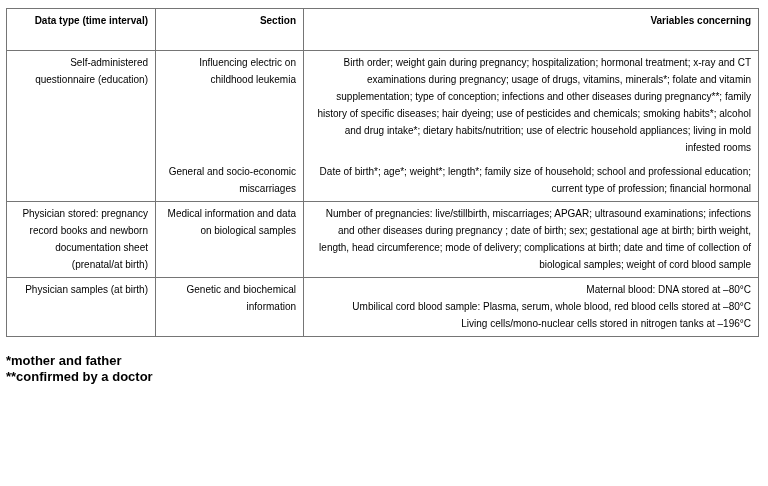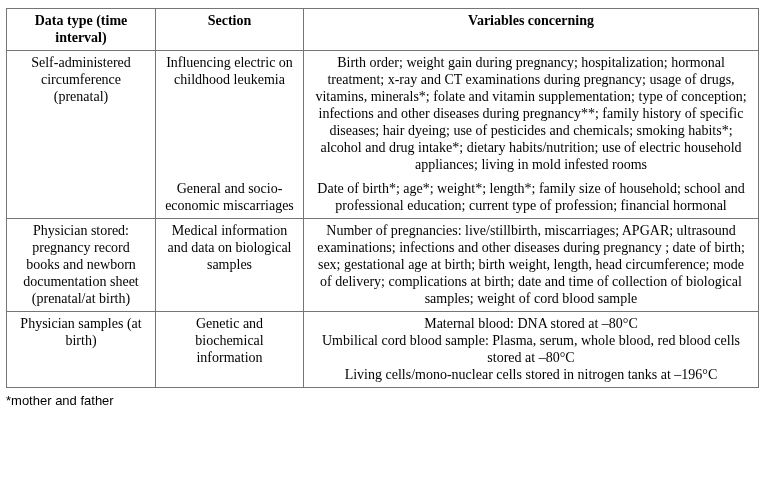--- a/index.html
+++ b/index.html
@@ -19,40 +19,40 @@
     border-collapse: collapse;
     table-layout: fixed;
     width: 752px;
   }
   col.c1 { width: 149px; }
   col.c2 { width: 148px; }
   col.c3 { width: 455px; }
   th, td {
     border: 1.5px solid #757575;
     vertical-align: top;
-    text-align: center;
+    text-align: right;
     padding: 3px 7px 4px 7px;
-    font-size: 14px;
+    font-size: 10px;
     line-height: 17px;
     font-weight: normal;
-    font-family: Liberation Serif, serif;
   }
   th {
     font-weight: bold;
     height: 34px;
   }
   
   td.nb { border-bottom: none; }
   td.nt { border-top: none; }
   td.prelines { white-space: pre-line; margin-top: 30px; }
   .footnotes {
-    margin-top: 5px;
+    margin-top: 16px;
     padding-left: 0px;
     font-size: 13px;
     line-height: 16px;
+    font-weight: bold;
   }
 </style>
 </head>
 <body>
 
 <div class="page">
 
   <table class="data-table">
     <colgroup>
       <col class="c1">
@@ -61,21 +61,21 @@
     </colgroup>
     <thead>
       <tr>
         <th>Data type (time interval)</th>
         <th>Section</th>
         <th>Variables concerning</th>
       </tr>
     </thead>
     <tbody>
       <tr>
-        <td rowspan="2">Self-administered circumference (prenatal)</td>
+        <td rowspan="2">Self-administered questionnaire (education)</td>
         <td class="nb">Influencing electric on childhood leukemia</td>
         <td class="nb">Birth order; weight gain during pregnancy; hospitalization; hormonal treatment; x-ray and CT examinations during pregnancy; usage of drugs, vitamins, minerals*; folate and vitamin supplementation; type of conception; infections and other diseases during pregnancy**; family history of specific diseases; hair dyeing; use of pesticides and chemicals; smoking habits*; alcohol and drug intake*; dietary habits/nutrition; use of electric household appliances; living in mold infested rooms</td>
       </tr>
       <tr>
         <td class="nt">General and socio-economic miscarriages</td>
         <td class="nt">Date of birth*; age*; weight*; length*; family size of household; school and professional education; current type of profession; financial hormonal</td>
       </tr>
       <tr>
         <td>Physician stored: pregnancy record books and newborn documentation sheet (prenatal/at birth)</td>
         <td>Medical information and data on biological samples</td>
@@ -86,15 +86,16 @@
         <td>Genetic and biochemical information</td>
         <td class="prelines">Maternal blood: DNA stored at –80°C
 Umbilical cord blood sample: Plasma, serum, whole blood, red blood cells stored at –80°C
 Living cells/mono-nuclear cells stored in nitrogen tanks at –196°C</td>
       </tr>
     </tbody>
   </table>
 
   <div class="footnotes">
     <div>*mother and father</div>
+    <div>**confirmed by a doctor</div>
   </div>
 
 </div>
 
 </body></html>

